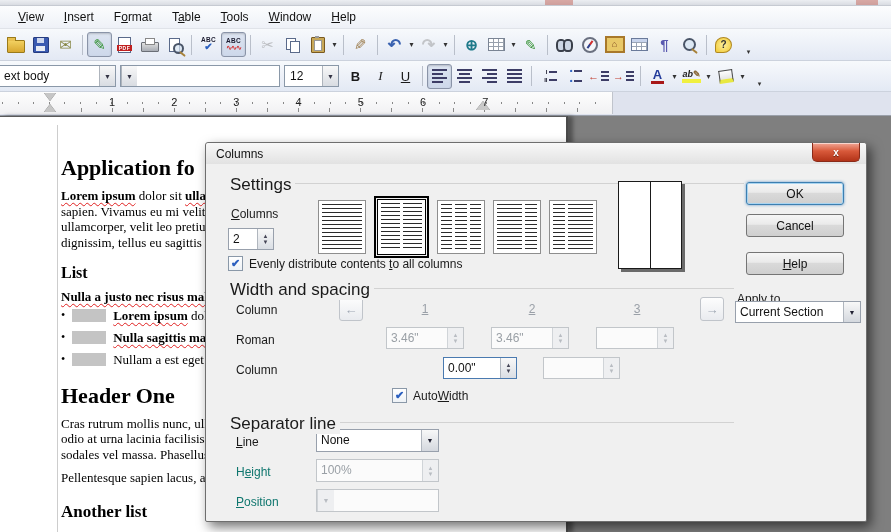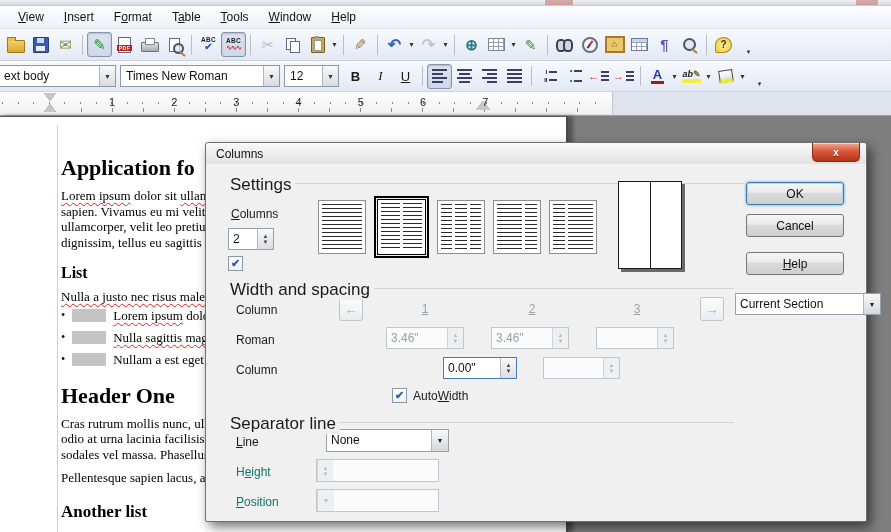--- a/index.html
+++ b/index.html
@@ -92,21 +92,21 @@
   #workspace{position:absolute;left:0;top:116px;width:891px;height:416px;background:#7f7f7f;}
   #page{position:absolute;left:0;top:0;width:566px;height:416px;background:#fff;border-top:1px solid #5a5a5a;border-right:2px solid #4a4a4a;box-shadow:5px 0 4px rgba(0,0,0,.35);}
   #page .bound{position:absolute;left:57px;top:8px;bottom:0;width:1px;background:#cdcdcd;}
   #doc{position:absolute;left:61px;top:26px;width:490px;font-family:"Liberation Serif",serif;color:#000;}
   #doc .h1{font-size:22px;font-weight:bold;line-height:26px;margin:12px 0 7px;}
   #doc .h2{font-size:16px;font-weight:bold;line-height:20px;margin:13px 0 6px;}
   #doc .h2b{font-size:17px;font-weight:bold;line-height:20px;margin:16px 0 4px;}
   #doc .p{font-size:13px;line-height:15.5px;white-space:nowrap;}
   #doc .pgap{margin-top:8px;}
   #doc .firstp{margin-top:2px;}
-  .wavy{text-decoration:underline;text-decoration-style:wavy;text-decoration-color:#e02020;text-decoration-thickness:1px;text-underline-offset:2px;text-decoration-skip-ink:none;}
+  .wavy{text-decoration:underline;text-decoration-style:wavy;text-decoration-color:#e02020;text-decoration-thickness:1px;text-underline-offset:2px;text-decoration-skip-ink:none;font-weight:bold;}
   .bullet{display:flex;align-items:center;gap:7px;height:22px;font-size:13px;white-space:nowrap;}
   .bullet .dot{font-size:12px;}
   .bullet .ph{width:34px;height:13px;background:#c4c4c4;flex:0 0 auto;}
 
   
   #dialog{position:absolute;left:205px;top:142px;width:662px;height:380px;background:#f0f0f0;border:1px solid #6e6e6e;border-radius:3px 3px 2px 2px;box-shadow:4px 5px 12px rgba(0,0,0,.55);z-index:20;box-sizing:border-box;}
   #dlg-titlebar{position:absolute;left:0;top:0;right:0;height:21px;background:linear-gradient(#f8f8f8,#e2e2e2);border-radius:3px 3px 0 0;}
   #dlg-title{position:absolute;left:10px;top:4px;font-size:12px;color:#111;}
   #dlg-close{position:absolute;right:6px;top:0;width:46px;height:18px;background:linear-gradient(#f0a violet);background:linear-gradient(#f2a796,#d8593a 45%,#b23318);border:1px solid #8a2a18;border-top:none;border-radius:0 0 5px 5px;color:#fff;font-size:10px;font-weight:bold;display:flex;align-items:center;justify-content:center;box-shadow:inset 0 1px 0 rgba(255,255,255,.55);text-shadow:0 1px 1px rgba(0,0,0,.5);}
   .grplabel{position:absolute;font-size:17px;color:#1a1a1a;background:#f0f0f0;padding-right:4px;z-index:2;}
@@ -302,21 +302,20 @@
         </span>
       </span>
     </div>
 
   <div id="tb2">
     <div class="fcombo" style="width:118px;margin-left:-4px">
       <span class="cval">ext body</span>
       <span class="carr">▼</span>
     </div>
     <div class="fcombo" style="width:160px">
-      <span class="cval">Times New Roman</span>
       <span class="carr">▼</span>
     </div>
     <div class="fcombo" style="width:55px">
       <span class="cval">12</span>
       <span class="carr">▼</span>
     </div>
     <div id="tb2-buttons" style="display:flex;align-items:center">
         <span class="tgroup">
           <span class="tbtn">
             <span class="tb" style="font-weight:bold">B</span>
@@ -530,20 +529,21 @@
           <div class="col" style="flex: 2 1 0%;"></div>
           <div class="col" style="flex: 1 1 0%;"></div>
         </div>
         <div class="preset">
           <div class="col" style="flex: 1 1 0%;"></div>
           <div class="col" style="flex: 2 1 0%;"></div>
         </div>
       </div>
     <div class="cb" style="left:22px;top:113px">
       <span class="box">✔</span>
+      <span>Evenly distribute contents <u>t</u>o all columns</span>
     </div>
     <div id="preview">
         <div class="mid"></div>
       </div>
 
     <div class="btn" style="top:71px">Cancel</div>
     <div class="btn default" style="top:39px">OK</div>
     <div class="btn" style="top:109px"><u>H</u>elp</div>
 
     <span class="grplabel" style="left:24px;top:137px">Width and spacing</span>
@@ -597,34 +597,35 @@
             <span>▼</span>
           </span>
         </div>
       </div>
     <div class="cb" style="left:186px;top:245px">
       <span class="box">✔</span>
       <span>Auto<u>W</u>idth</span>
     </div>
 
     <span class="mnlabel" style="left:531px;top:149px"><u>A</u>pply to</span>
-    <div class="fld" style="left:529px;top:150px;width:146px">
+    <div class="fld" style="left:529px;top:158px;width:126px">
       <span class="val">Current Section</span>
       <span class="carr1">▼</span>
     </div>
 
     <span class="grplabel" style="left:24px;top:271px">Separator line</span>
     <div class="grpline" style="left:118px;top:279px;width:410px"></div>
     <span class="mnlabel" style="left:30px;top:292px"><u>L</u>ine</span>
-    <div class="fld" style="left:120px;top:286px;width:123px;height:23px">
+    <div class="fld" style="left:110px;top:286px;width:123px;height:23px">
       <span class="val">None</span>
       <span class="carr1">▼</span>
     </div>
     <span class="mnlabel dis" style="left:30px;top:322px">H<u>e</u>ight</span>
     <div class="fld dis" style="left:110px;top:316px;width:123px;height:23px">
+      <span class="val">100%</span>
       <span class="spin">
           <span>▲</span>
           <span>▼</span>
         </span>
     </div>
     <span class="mnlabel dis" style="left:30px;top:352px"><u>P</u>osition</span>
     <div class="fld dis" style="left:110px;top:346px;width:123px;height:23px">
       <span class="carr1">▼</span>
     </div>
   </div>

